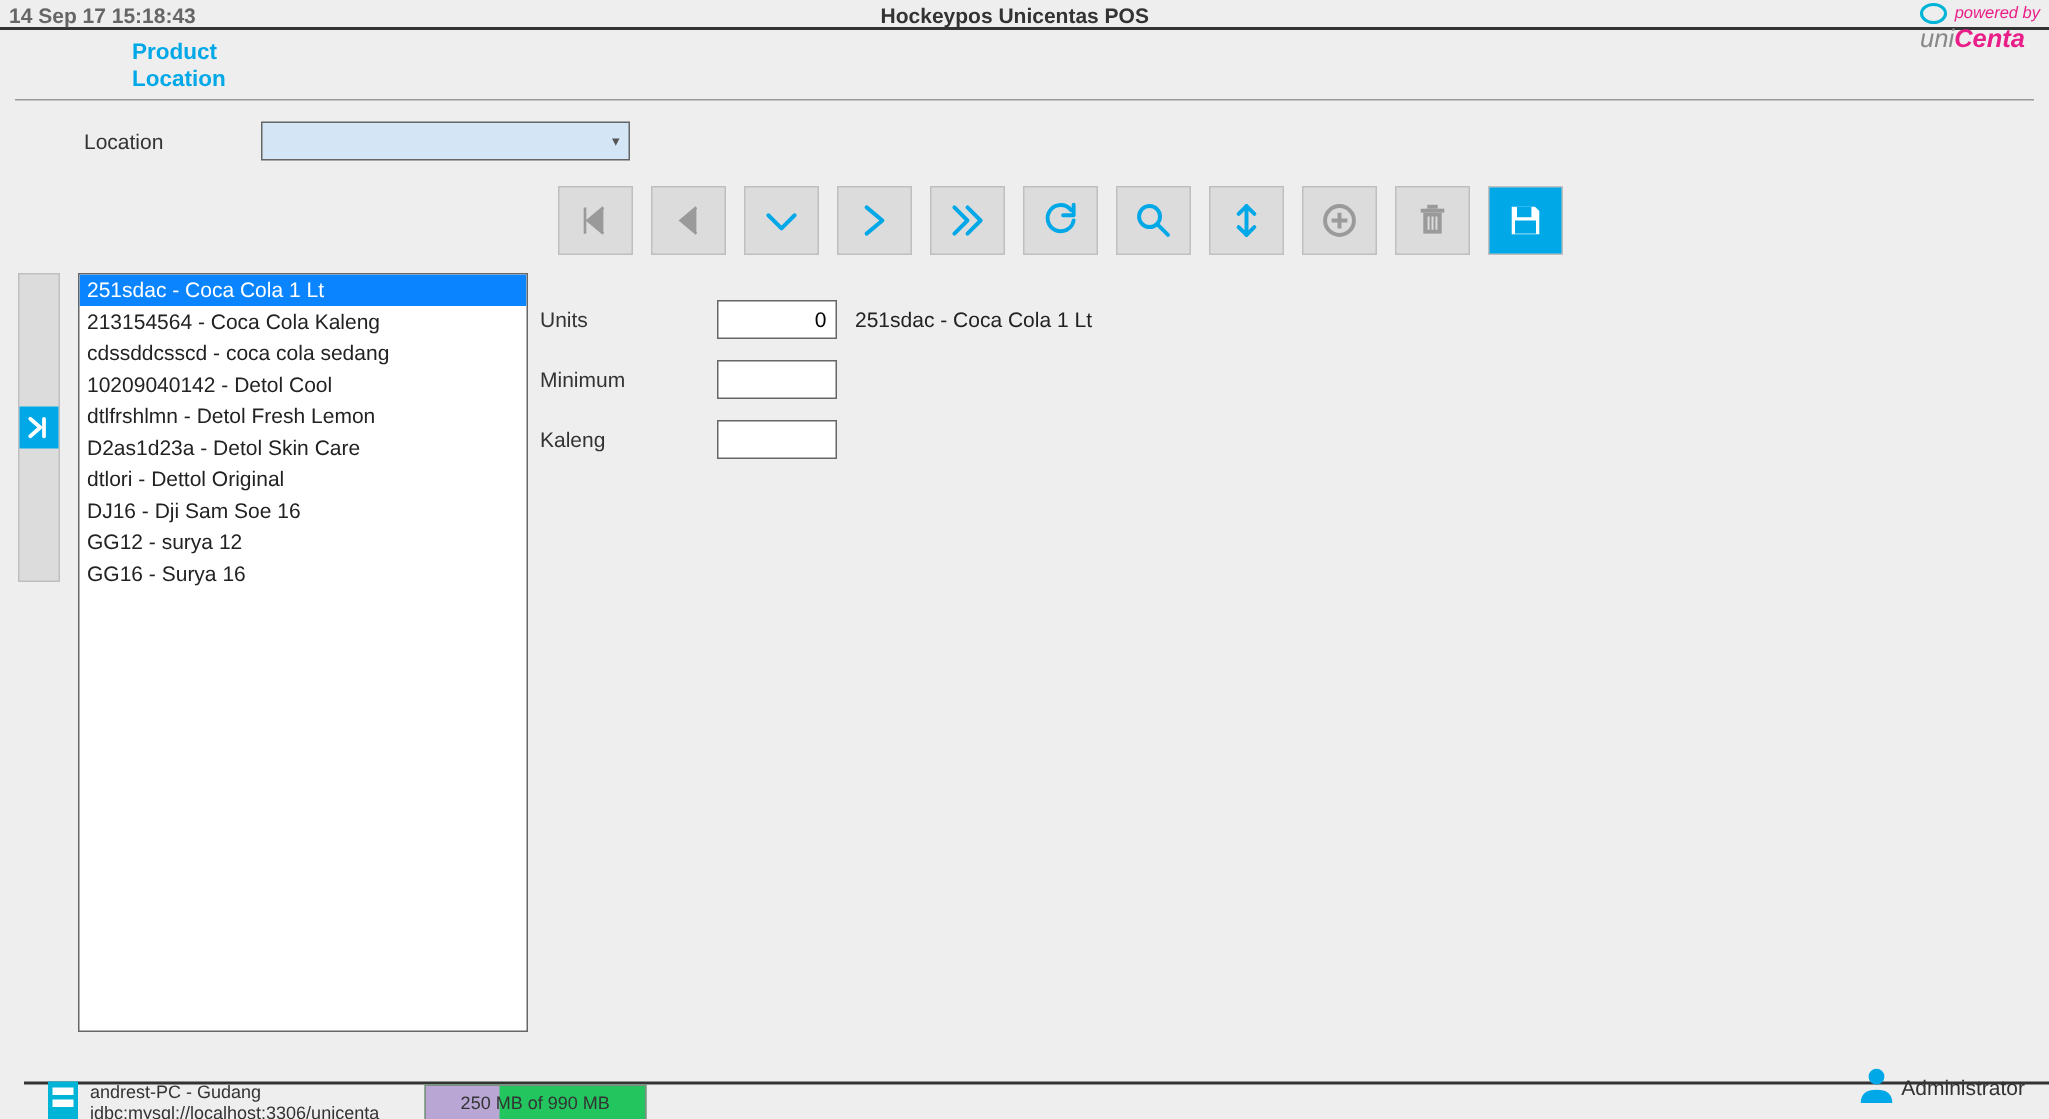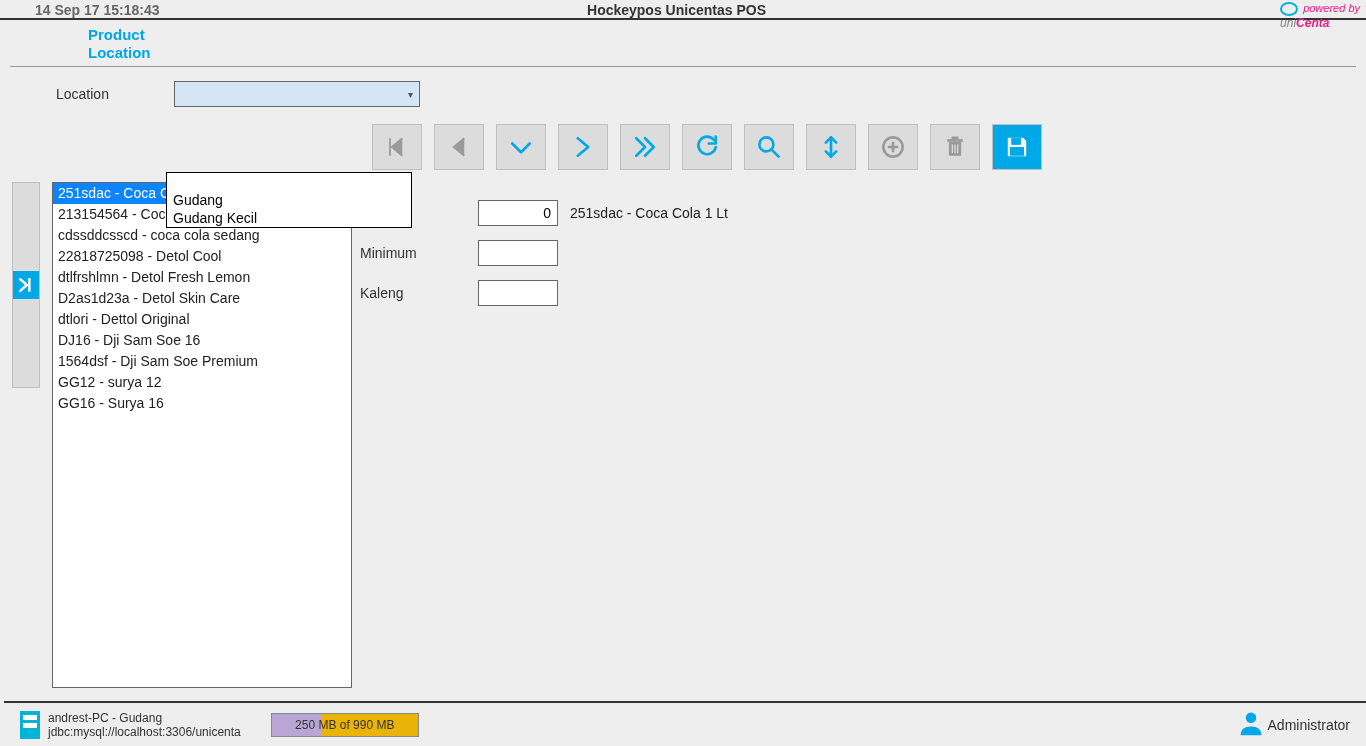--- a/index.html
+++ b/index.html
@@ -1,22 +1,22 @@
 <!DOCTYPE html>
 <html><head>
 <meta charset="utf-8">
 <style>
   * { box-sizing: border-box; margin: 0; padding: 0; font-family: Arial, Helvetica, sans-serif; }
   body { width: 1366px; height: 746px; background: #eeeeee; overflow: hidden; position: relative; font-size: 14px; color: #333; }
   .header-bar { position: relative; height: 20px; border-bottom: 2px solid #333; }
-  .timestamp { position: absolute; left: 6px; top: 2px; font-weight: bold; color: #666; font-size: 14px; margin-left: 29px; }
+  .timestamp { position: absolute; left: 6px; top: 2px; font-weight: bold; color: #666; font-size: 14px; }
   .app-title { position: absolute; left: 0; right: 13px; top: 2px; text-align: center; font-weight: bold; color: #333; font-size: 14px; }
   .powered-by { position: absolute; right: 6px; top: 2px; font-size: 11px; color: #e91e88; font-style: italic; }
   .powered-by .oval { display:inline-block; width:18px; height:14px; border:2px solid #00b4d8; border-radius: 50%; vertical-align: middle; margin-right: 2px; position: relative; }
-  .powered-by .brand { font-size: 12px; font-style: italic; color: #888; text-align: right; }
+  .powered-by .brand { font-size: 17px; font-style: italic; color: #888; text-align: right; }
   .powered-by .brand b { color: #e91e88; font-weight: bold; }
   .top-links { padding-left: 88px; padding-top: 6px; }
   .top-links a { color: #00a8e8; font-weight: bold; font-size: 15px; text-decoration: none; display: block; line-height: 18px; }
   .sep-line { border-bottom: 1px solid #999; margin-top: 4px; margin-left: 10px; margin-right: 10px; }
   .location-row { display:flex; align-items:center; padding-left: 56px; padding-top: 14px; }
   .location-label { width: 110px; font-size: 14px; color: #333; }
   .combo { position: relative; width: 246px; height: 26px; background: #d4e6f5; border: 1px solid #666; display:flex; align-items:center; justify-content:flex-end; padding-right:6px; }
   .combo-arrow { font-size: 10px; color: #555; }
   .dropdown { position: absolute; left: 166px; top: 105px; width: 246px; border: 1px solid #000; background: #fff; z-index: 5; }
   .dropdown-blank { height: 18px; }
@@ -32,26 +32,26 @@
   .sidebar-collapse { position:absolute; left: 12px; top: 182px; width: 28px; height: 206px; background: #dcdcdc; border:1px solid #bfbfbf; display:flex; align-items:center; justify-content:center; }
   .sidebar-collapse-inner { width: 28px; height: 28px; background: #00a8e8; display:flex; align-items:center; justify-content:center; }
   .product-list { position:absolute; left: 52px; top: 182px; width: 300px; height: 506px; background: #fff; border:1px solid #666; overflow:hidden; }
   .plist-item { padding: 1px 5px; font-size: 14px; color: #222; white-space: nowrap; line-height: 19px; }
   .plist-item.selected { background: #0a84ff; color: #fff; }
   .form-area { position:absolute; left: 360px; top: 200px; }
   .frow { display:flex; align-items:center; margin-bottom: 14px; }
   .flabel { width: 118px; font-size: 14px; color: #333; }
   .finput { width: 80px; height: 26px; border:1px solid #666; background:#fff; text-align:right; padding-right:6px; font-size:14px; }
   .fvalue { margin-left: 12px; font-size: 14px; color: #222; }
-  .status-bar { position:absolute; left:4px; right:0; bottom:0; height: 45px; border-top: 2px solid #333; display:flex; align-items:center; }
+  .status-bar { position:absolute; left:16px; right:0; bottom:0; height: 25px; border-top: 2px solid #333; display:flex; align-items:center; }
   .db-icon { width: 20px; height: 28px; background: #00b4d8; margin-left: 16px; position:relative; }
   .db-icon::before { content:""; position:absolute; left:3px; top:4px; width:14px; height:5px; background:#fff; }
   .db-icon::after { content:""; position:absolute; left:3px; top:12px; width:14px; height:5px; background:#fff; }
   .status-text { margin-left: 8px; font-size: 12px; color: #333; line-height: 14px; }
-  .mem-bar { margin-left: 30px; width: 148px; height: 24px; border:1px solid #888; background:#eab308; position:relative; display:flex; align-items:center; justify-content:center; font-size:12px; }
+  .mem-bar { margin-left: 30px; width: 148px; height: 24px; border:1px solid #888; background:#22c55e; position:relative; display:flex; align-items:center; justify-content:center; font-size:12px; }
   .mem-fill { position:absolute; left:0; top:0; bottom:0; width:34%; background:#b9a6d4; }
   .mem-text { position:relative; z-index:1; }
   .user-block { position:absolute; right: 16px; bottom: 6px; display:flex; align-items:center; gap:3px; }
   .user-icon svg { width: 28px; height: 28px; }
   .location-wrap { position:relative; }
 </style>
 </head>
 <body>
 
 <div class="header-bar">
@@ -70,25 +70,20 @@
 </div>
 <div class="sep-line"></div>
 
 <div class="location-wrap">
   <div class="location-row">
     <div class="flabel location-label">Location</div>
     <div class="combo">
       <span class="combo-arrow">▾</span>
     </div>
   </div>
-  <div class="dropdown">
-    <div class="dropdown-blank dropdown-item"></div>
-    <div class="dropdown-item">Gudang</div>
-    <div class="dropdown-item">Gudang Kecil</div>
-  </div>
 </div>
 
 <div class="toolbar">
   <div class="tbtn">
     <svg viewBox="0 0 32 32">
         <path class="ico-gray" d="M22 6 L10 16 L22 26" fill="none" stroke-width="4"></path>
         <line class="ico-gray" x1="8" y1="6" x2="8" y2="26" stroke-width="4"></line>
       </svg>
   </div>
   <div class="tbtn">
@@ -163,26 +158,25 @@
         <path d="M5 5 L13 12 L5 19" stroke="#fff" stroke-width="3" fill="none" stroke-linecap="round" stroke-linejoin="round"></path>
         <line x1="16" y1="5" x2="16" y2="19" stroke="#fff" stroke-width="3" stroke-linecap="round"></line>
       </svg>
   </div>
 </div>
 
 <div class="product-list" id="product-list">
     <div class="plist-item selected">251sdac - Coca Cola 1 Lt</div>
     <div class="plist-item">213154564 - Coca Cola Kaleng</div>
     <div class="plist-item">cdssddcsscd - coca cola sedang</div>
-    <div class="plist-item">22818725098 - Detol Cool</div>
+    <div class="plist-item">10209040142 - Detol Cool</div>
     <div class="plist-item">dtlfrshlmn - Detol Fresh Lemon</div>
     <div class="plist-item">D2as1d23a - Detol Skin Care</div>
     <div class="plist-item">dtlori - Dettol Original</div>
     <div class="plist-item">DJ16 - Dji Sam Soe 16</div>
-    <div class="plist-item">1564dsf - Dji Sam Soe Premium</div>
     <div class="plist-item">GG12 - surya 12</div>
     <div class="plist-item">GG16 - Surya 16</div>
   </div>
 
 <div class="form-area">
   <div class="frow">
     <div class="flabel">Units</div>
     <input class="finput" value="0" style="">
     <div class="fvalue">251sdac - Coca Cola 1 Lt</div>
   </div>

